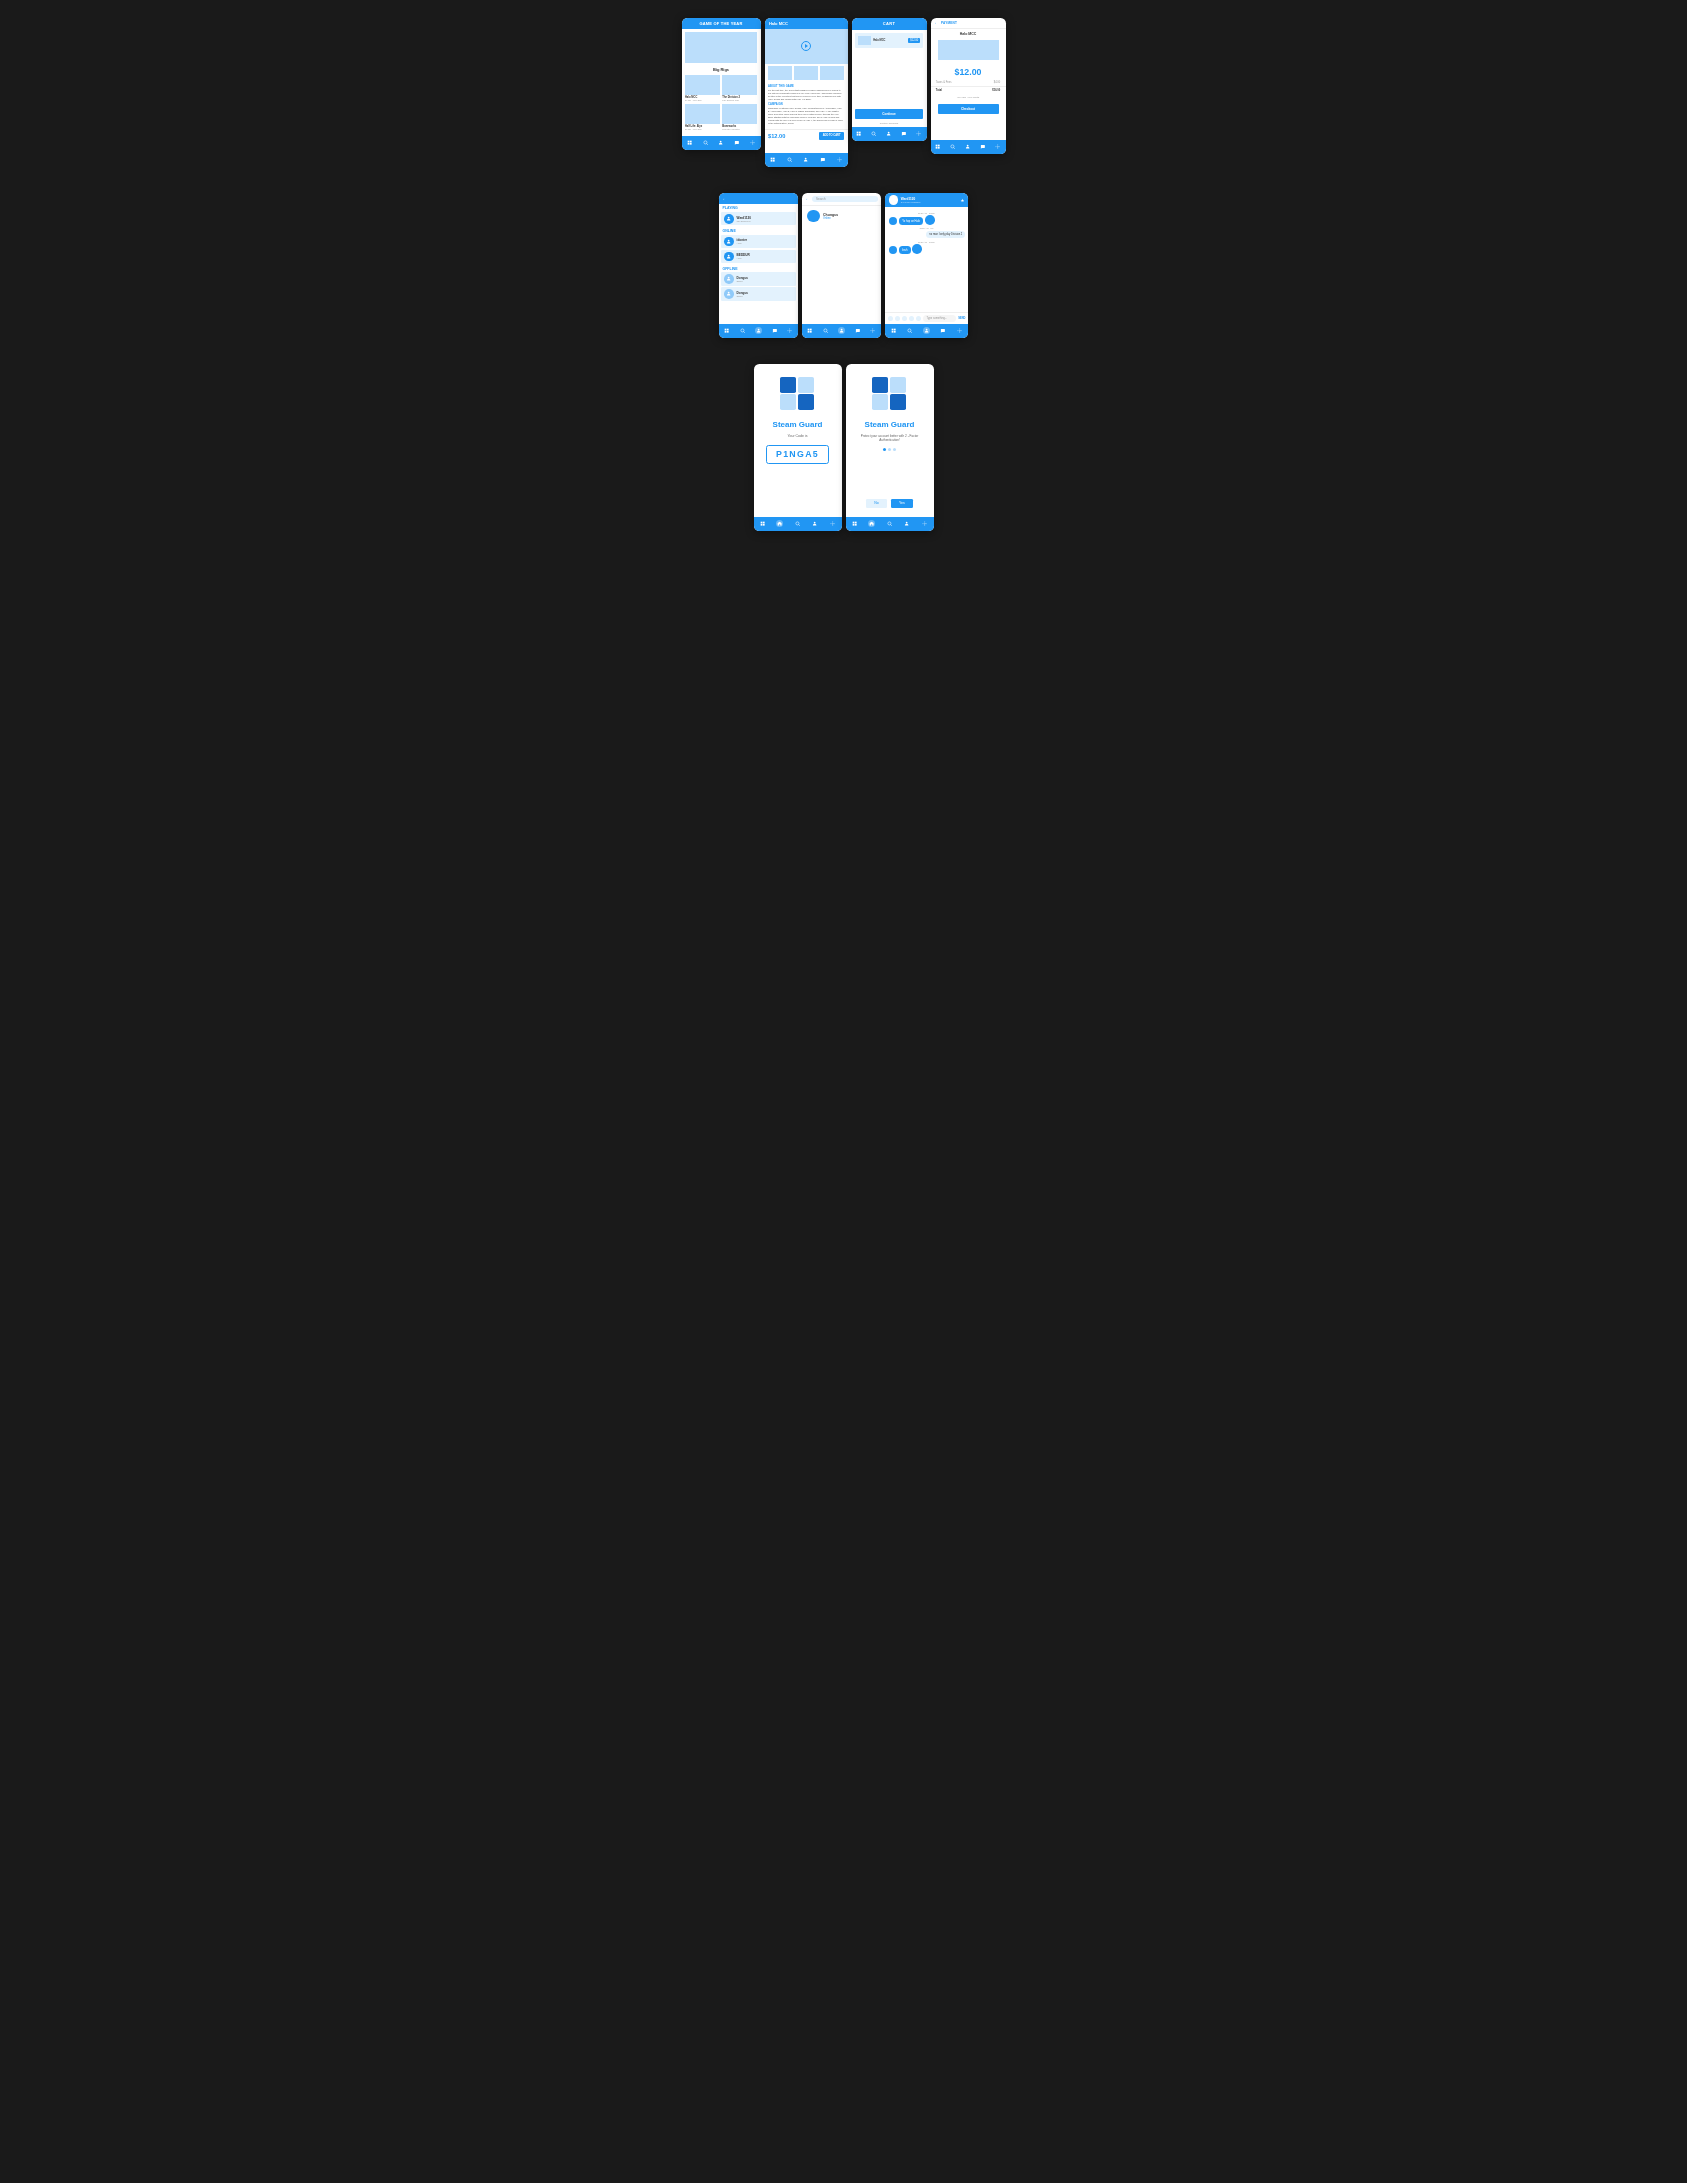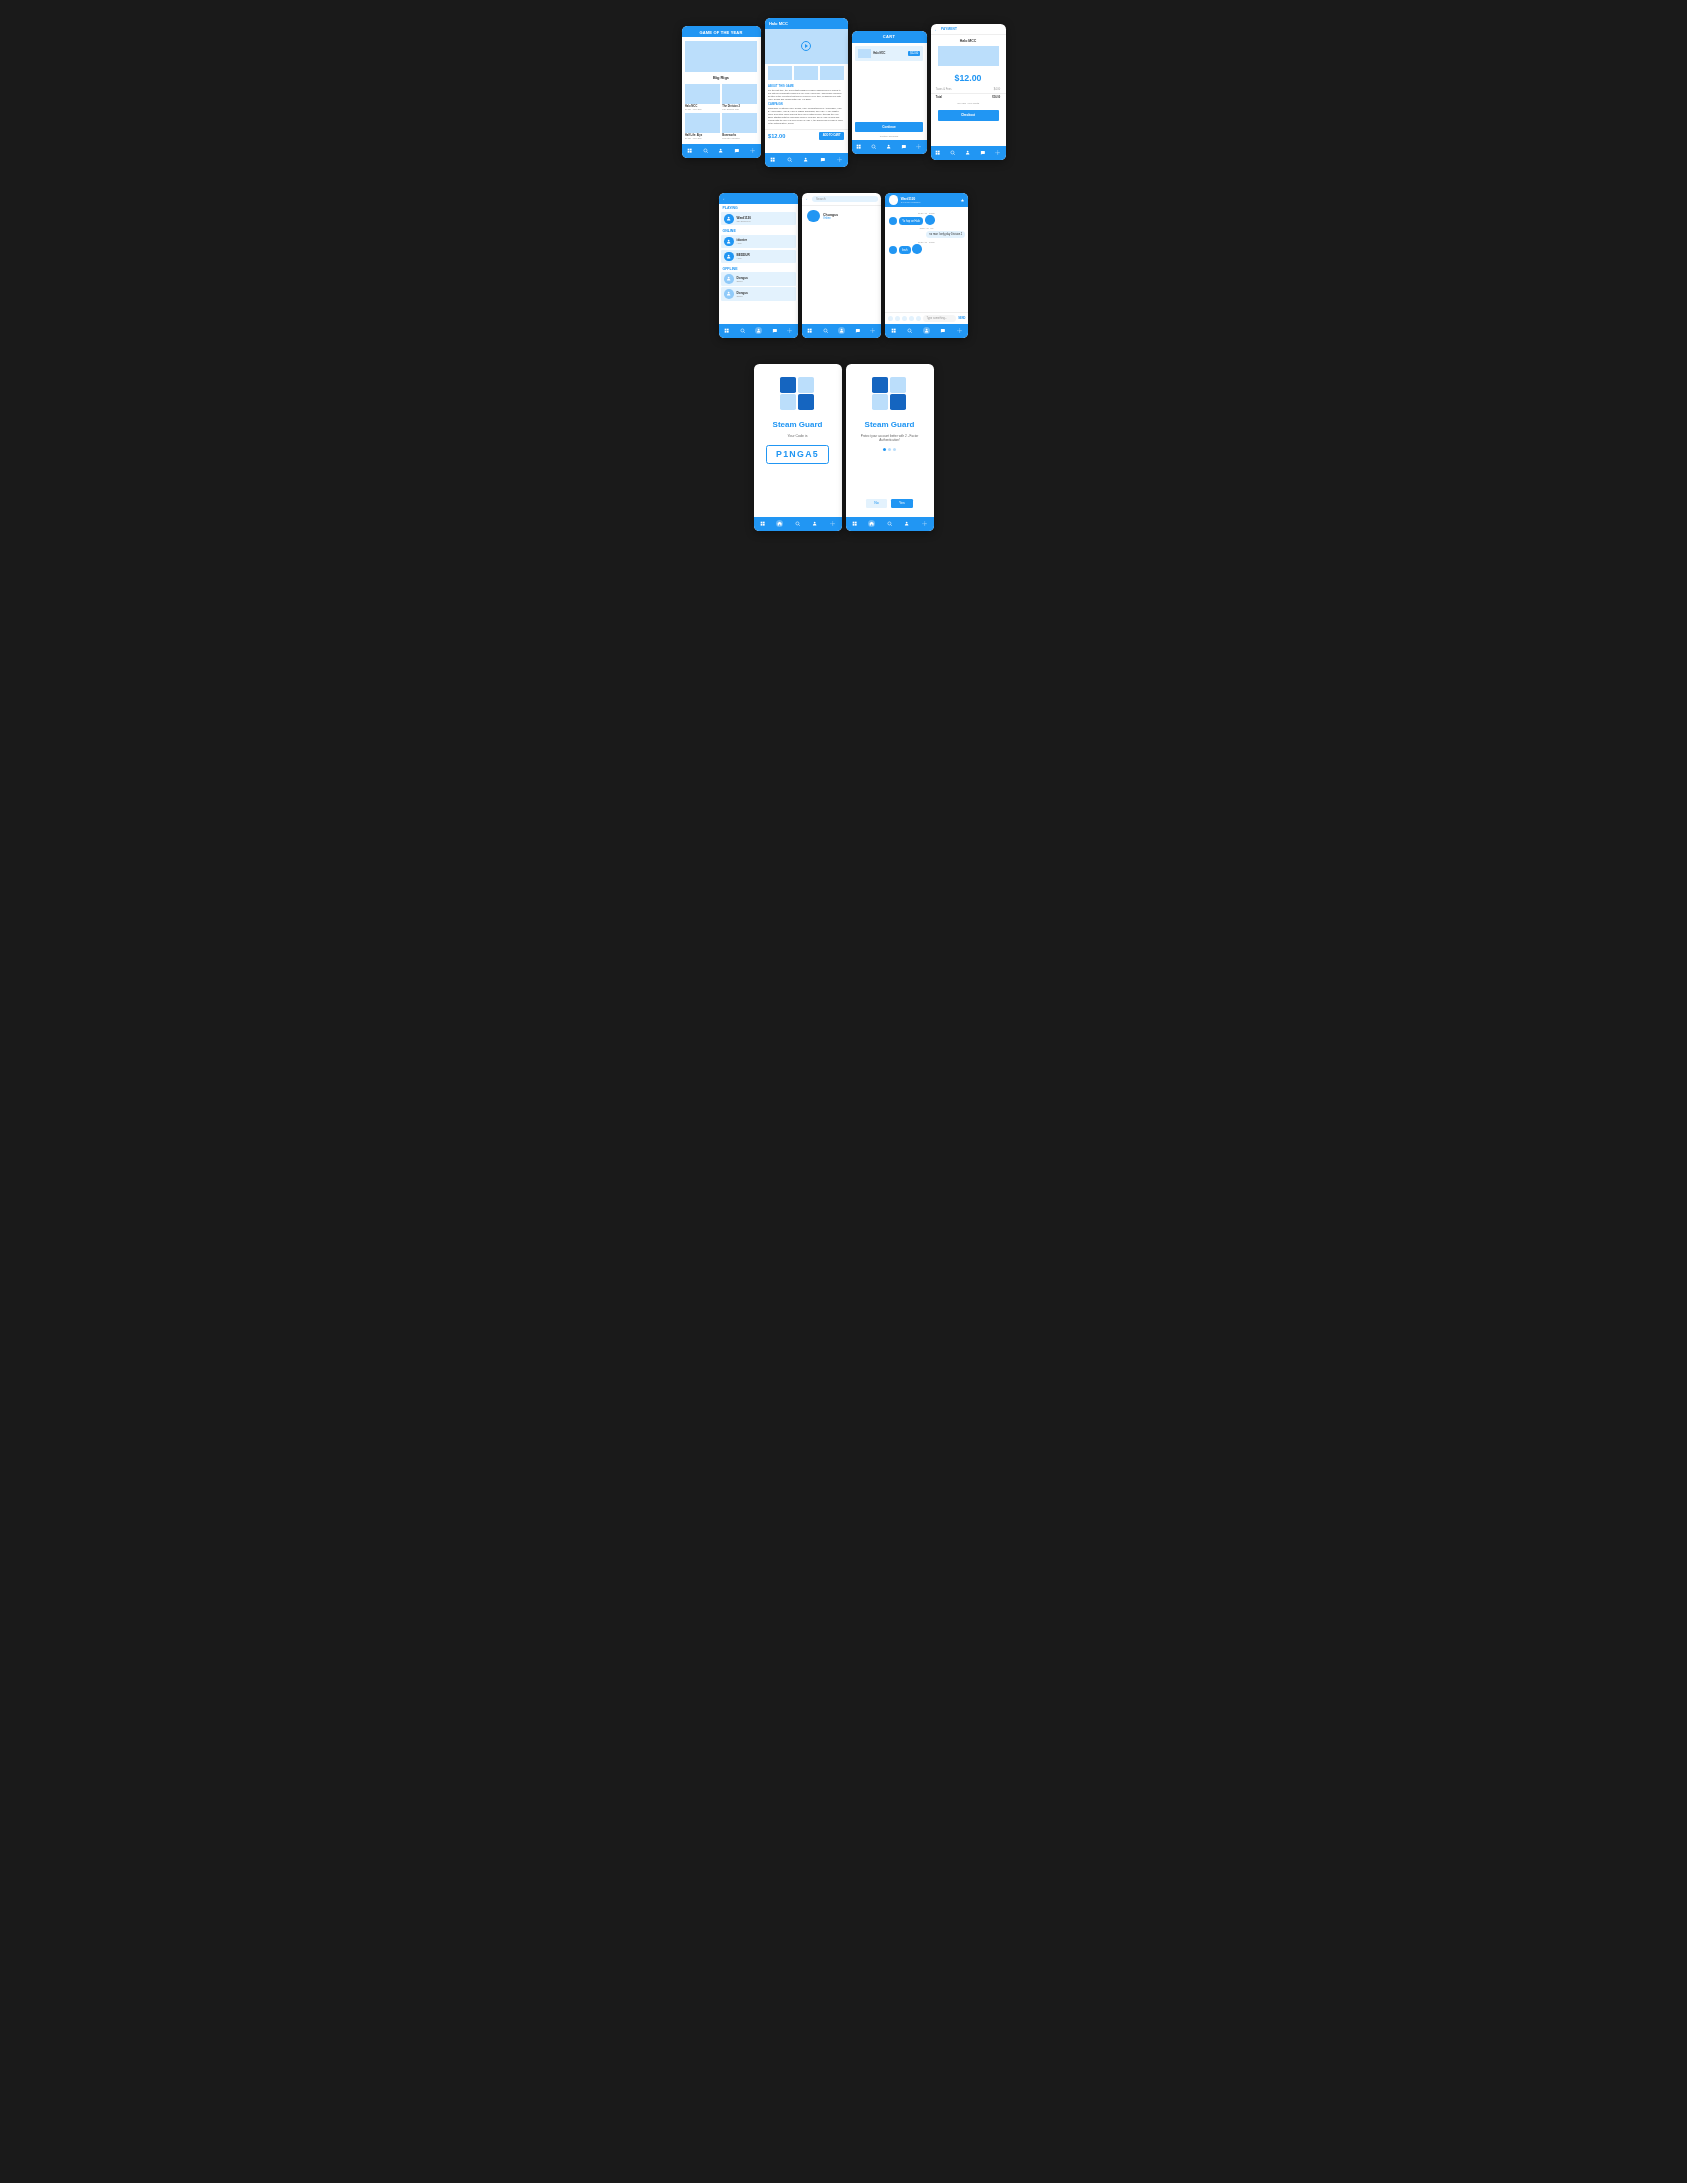--- a/index.html
+++ b/index.html
@@ -12,21 +12,21 @@
       display: flex;
       flex-direction: column;
       gap: 26px;
       align-items: center;
     }
     .row {
       display: flex;
       flex-direction: row;
       gap: 4px;
       justify-content: center;
-      align-items: center;
+      align-items: flex-start;
     }
     
     .phone {
       background: #fff;
       border-radius: 5.3px;
       overflow: hidden;
       box-shadow: 0 1.8px 8.8px rgba(0,0,0,0.4);
       display: flex;
       flex-direction: column;
       position: relative;

